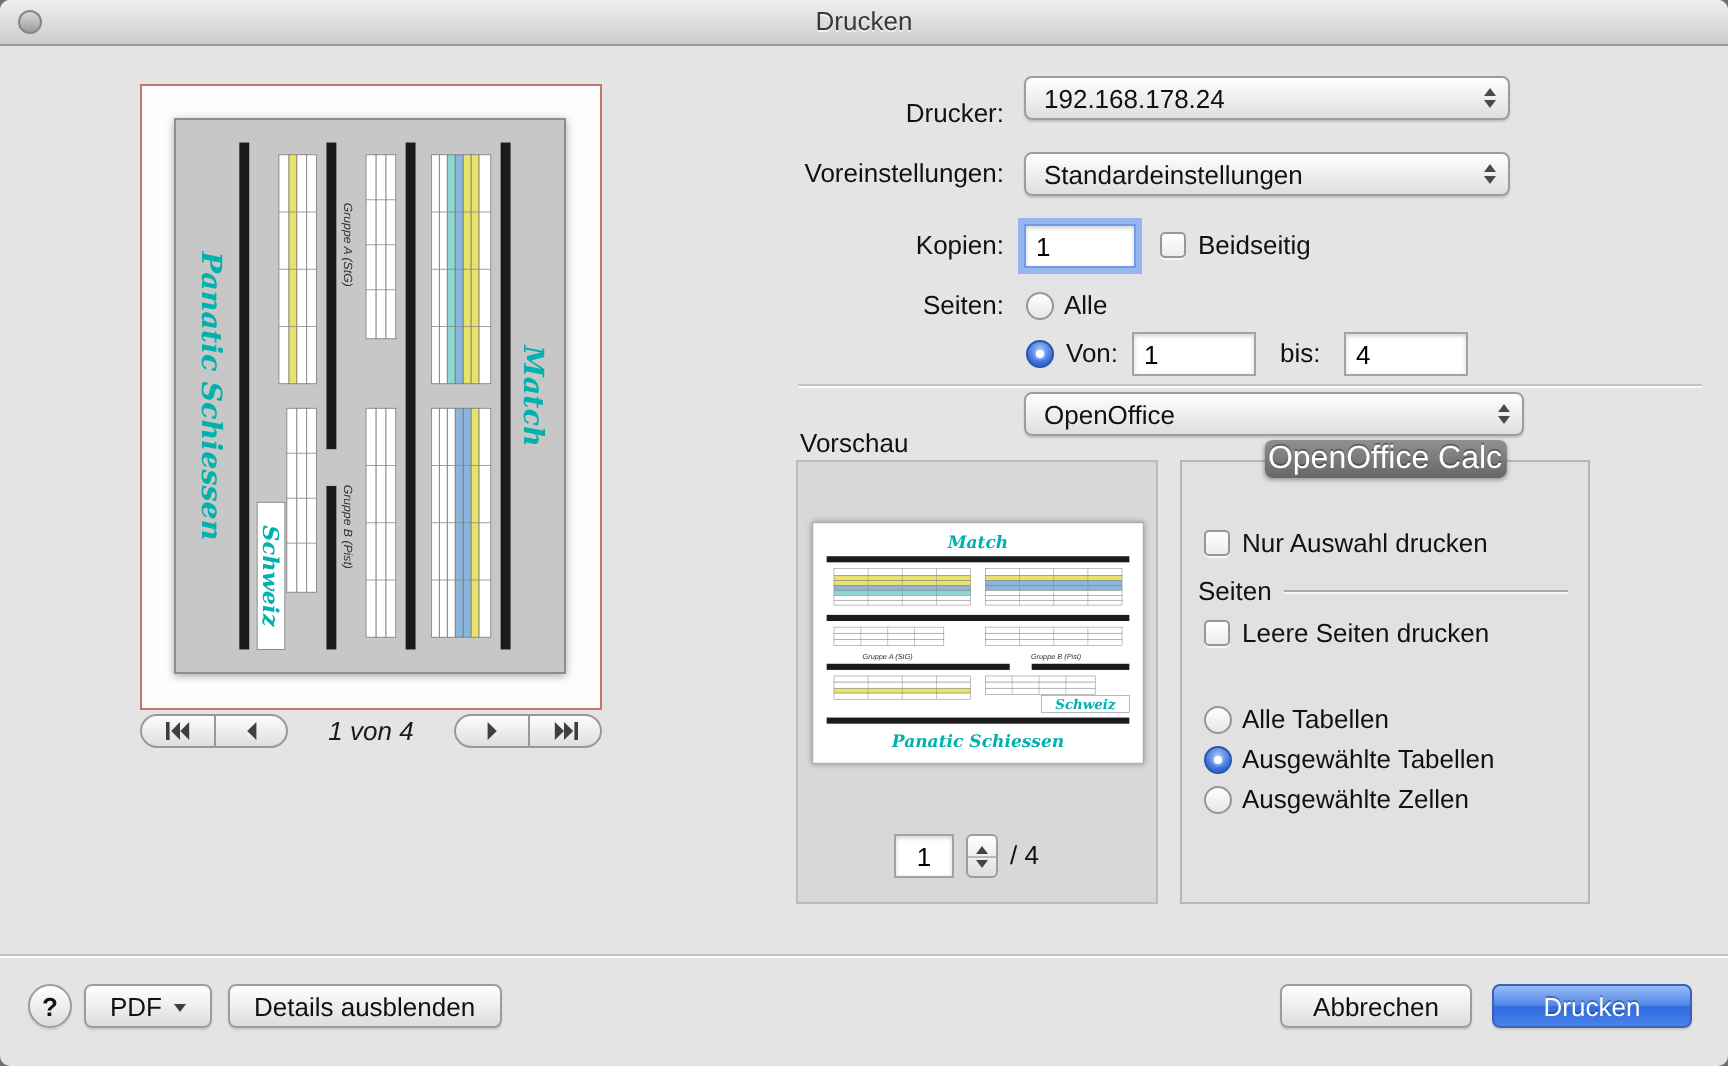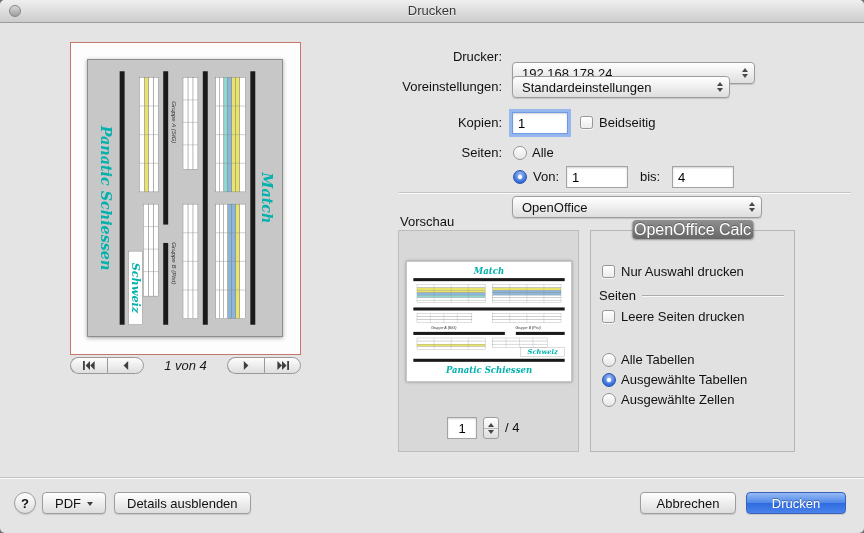--- a/index.html
+++ b/index.html
@@ -196,30 +196,30 @@
         <svg width="12" height="9" viewBox="0 0 12 9">
           <polygon points="0.4,0 5,4.5 0.4,9" fill="#3f3f3f"></polygon>
           <polygon points="5,0 9.6,4.5 5,9" fill="#3f3f3f"></polygon>
           <rect x="10.2" y="0" width="1.8" height="9" fill="#3f3f3f"></rect>
         </svg>
       </button>
     </span>
   </div>
 
   <div class="flabel" style="top:46px">Drucker:</div>
-  <div class="popup" style="left:512px;top:62px;width:243px">
+  <div class="popup" style="left:512px;top:38px;width:243px">
     <span class="pval">192.168.178.24</span>
     <span class="arrows">
         <i class="up"></i>
         <i class="dn"></i>
       </span>
   </div>
 
   <div class="flabel" style="top:76px">Voreinstellungen:</div>
-  <div class="popup" style="left:512px;top:76px;width:218px">
+  <div class="popup" style="left:512px;top:76px;width:243px">
     <span class="pval">Standardeinstellungen</span>
     <span class="arrows">
         <i class="up"></i>
         <i class="dn"></i>
       </span>
   </div>
 
   <div class="flabel" style="top:112px">Kopien:</div>
   <input class="tfield focused" style="left: 512px; top: 112px; width: 56px;" value="1">
   <span class="checkbox" style="left:580px;top:116px"></span>

